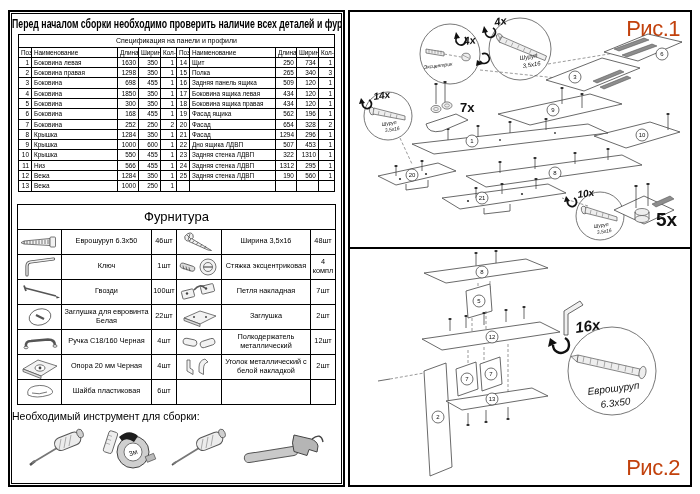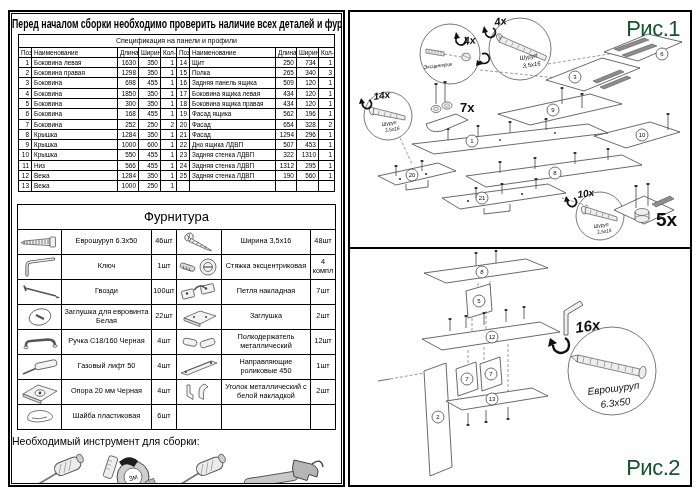--- a/index.html
+++ b/index.html
@@ -27,21 +27,21 @@
   .hwic .dk{fill:#444;stroke:none}
   .hwic .lt{fill:#fff}
 
   .tools{margin-top:5px;text-align:left}
   .tools-title{font-size:10.5px}
   .tools-row{display:flex;justify-content:space-around;align-items:center;padding:3px 10px 0}
 
   .figbox{position:absolute;background:#fff;border:2px solid #000}
   #fig1{left:348px;top:10px;width:344px;height:239px}
   #fig2{left:348px;top:247px;width:344px;height:240px}
-  .fig-label{position:absolute;right:10px;font-size:22px;letter-spacing:-0.5px;color:#14532d}
+  .fig-label{position:absolute;right:10px;font-size:22px;letter-spacing:-0.5px;color:#c2410c}
   #fig1 .fig-label{top:4px}
   #fig2 .fig-label{bottom:4px}
   .figsvg{position:absolute;left:0;top:0}
 
   .figsvg text{font-family:"Liberation Sans",sans-serif;fill:#111}
   .t5{font-size:5px}.t6{font-size:6px}.t10{font-size:10px}.t11{font-size:11px}
   .t13{font-size:13px}.t15{font-size:15px}.t19{font-size:19px}
   .it{font-style:italic}.b{font-weight:bold}
   .panel{fill:#fff;stroke:#444;stroke-width:0.8}
   .dark{fill:#8d8d8d;stroke:#444;stroke-width:0.5}
@@ -364,36 +364,20 @@
             <td>Ручка С18/160 Черная</td>
             <td>4шт</td>
             <td><svg class="hwic" width="42" height="24" viewBox="0 0 42 24">
                   <rect x="5" y="9" width="14" height="6.5" rx="3.2" transform="rotate(12 12 12)"></rect>
                   <rect x="22" y="10" width="15" height="6.5" rx="3.2" transform="rotate(-18 29 13)"></rect>
                 </svg></td>
             <td>Полкодержатель металлический</td>
             <td>12шт</td>
           </tr>
 
-          <tr>
-            <td><svg class="hwic" width="42" height="24" viewBox="0 0 42 24">
-                  <path class="nf" d="M4,19 l15,-6.5" style="stroke-width:1.4"></path>
-                  <rect x="16" y="6.5" width="22" height="6.5" rx="2.8" transform="rotate(-12 27 10)"></rect>
-                </svg></td>
-            <td>Газовый лифт 50</td>
-            <td>4шт</td>
-            <td><svg class="hwic" width="42" height="24" viewBox="0 0 42 24">
-                  <polygon points="3,18 33,6 39,8 9,20"></polygon>
-                  <path class="nf" d="M6,17 l28,-11"></path>
-                  <circle cx="8" cy="17" r="1.1" class="dk"></circle>
-                  <circle cx="33" cy="8" r="1.1" class="dk"></circle>
-                </svg></td>
-            <td>Направляющие роликовые 450</td>
-            <td>1шт</td>
-          </tr>
 
           <tr>
             <td><svg class="hwic" width="42" height="24" viewBox="0 0 42 24">
                   <polygon points="4,14 19,5 38,11 22,21"></polygon>
                   <polygon points="4,14 22,21 22,23.5 4,16.5" fill="#ddd"></polygon>
                   <ellipse cx="21" cy="13" rx="5" ry="3.2" class="lt"></ellipse>
                   <circle cx="21" cy="13" r="1.4" class="dk"></circle>
                 </svg></td>
             <td>Опора 20 мм Черная</td>
             <td>4шт</td>

